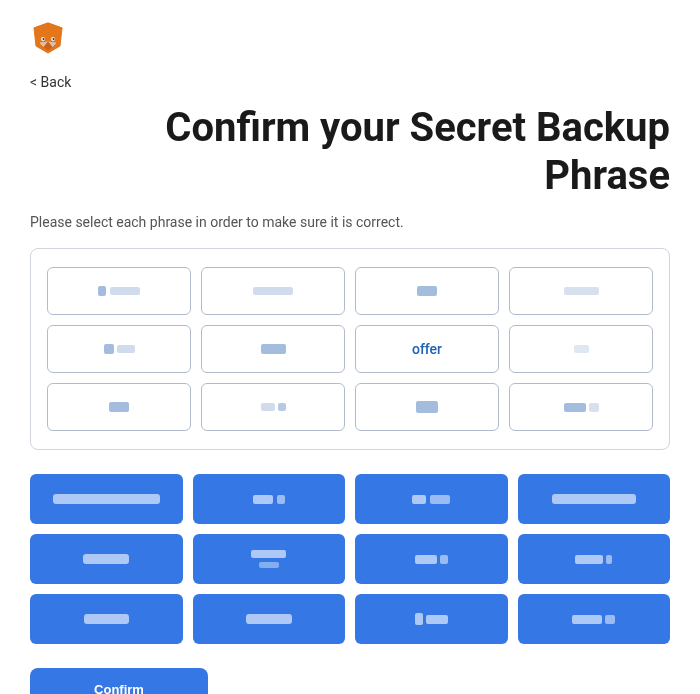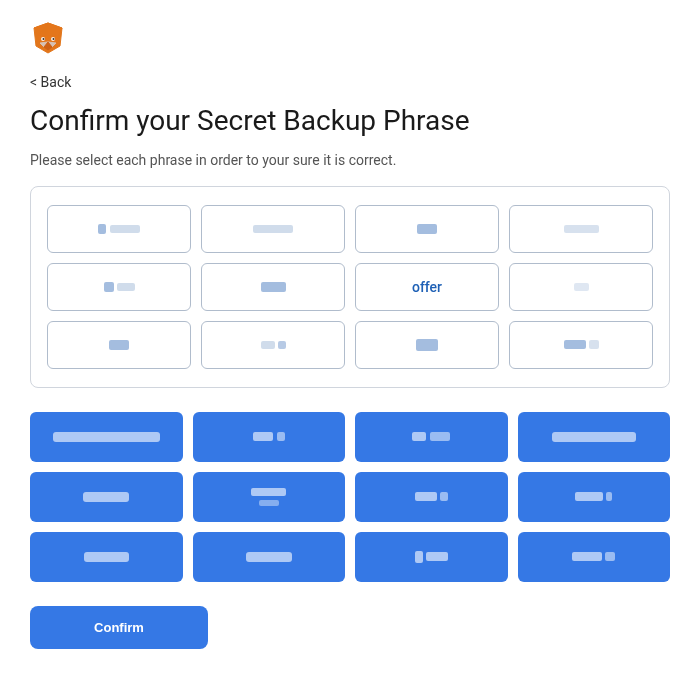--- a/index.html
+++ b/index.html
@@ -31,25 +31,26 @@
       color: #333;
     }
     .back-link {
       color: #333;
       font-size: 14px;
       cursor: pointer;
       margin-bottom: 14px;
       display: inline-block;
     }
     .page-title {
-      font-size: 28px;
-      font-weight: 400;
+      font-size: 40px;
+      font-weight: 700;
       color: #1a1a1a;
       margin-bottom: 14px;
       line-height: 1.2;
+      text-align: right;
     }
     .subtitle {
       font-size: 14px;
       color: #555;
       margin-bottom: 18px;
     }
     .drop-area {
       border: 1px solid #d0d5dd;
       border-radius: 8px;
       padding: 18px 16px;
@@ -146,21 +147,21 @@
     </div>
   </div>
 
   
   <a class="back-link">&lt; Back</a>
 
   
   <h1 class="page-title">Confirm your Secret Backup Phrase</h1>
 
   
-  <p class="subtitle">Please select each phrase in order to your sure it is correct.</p>
+  <p class="subtitle">Please select each phrase in order to make sure it is correct.</p>
 
   
   <div class="drop-area">
     <div class="phrase-grid">
 
       <div class="phrase-slot">
         <div style="display:flex;gap:4px;align-items:center;">
           <div style="width:8px;height:10px;background:#4a7bbf;border-radius:2px;opacity:0.5;"></div>
           <div style="width:30px;height:8px;background:#b0c4de;border-radius:2px;opacity:0.6;"></div>
         </div>

